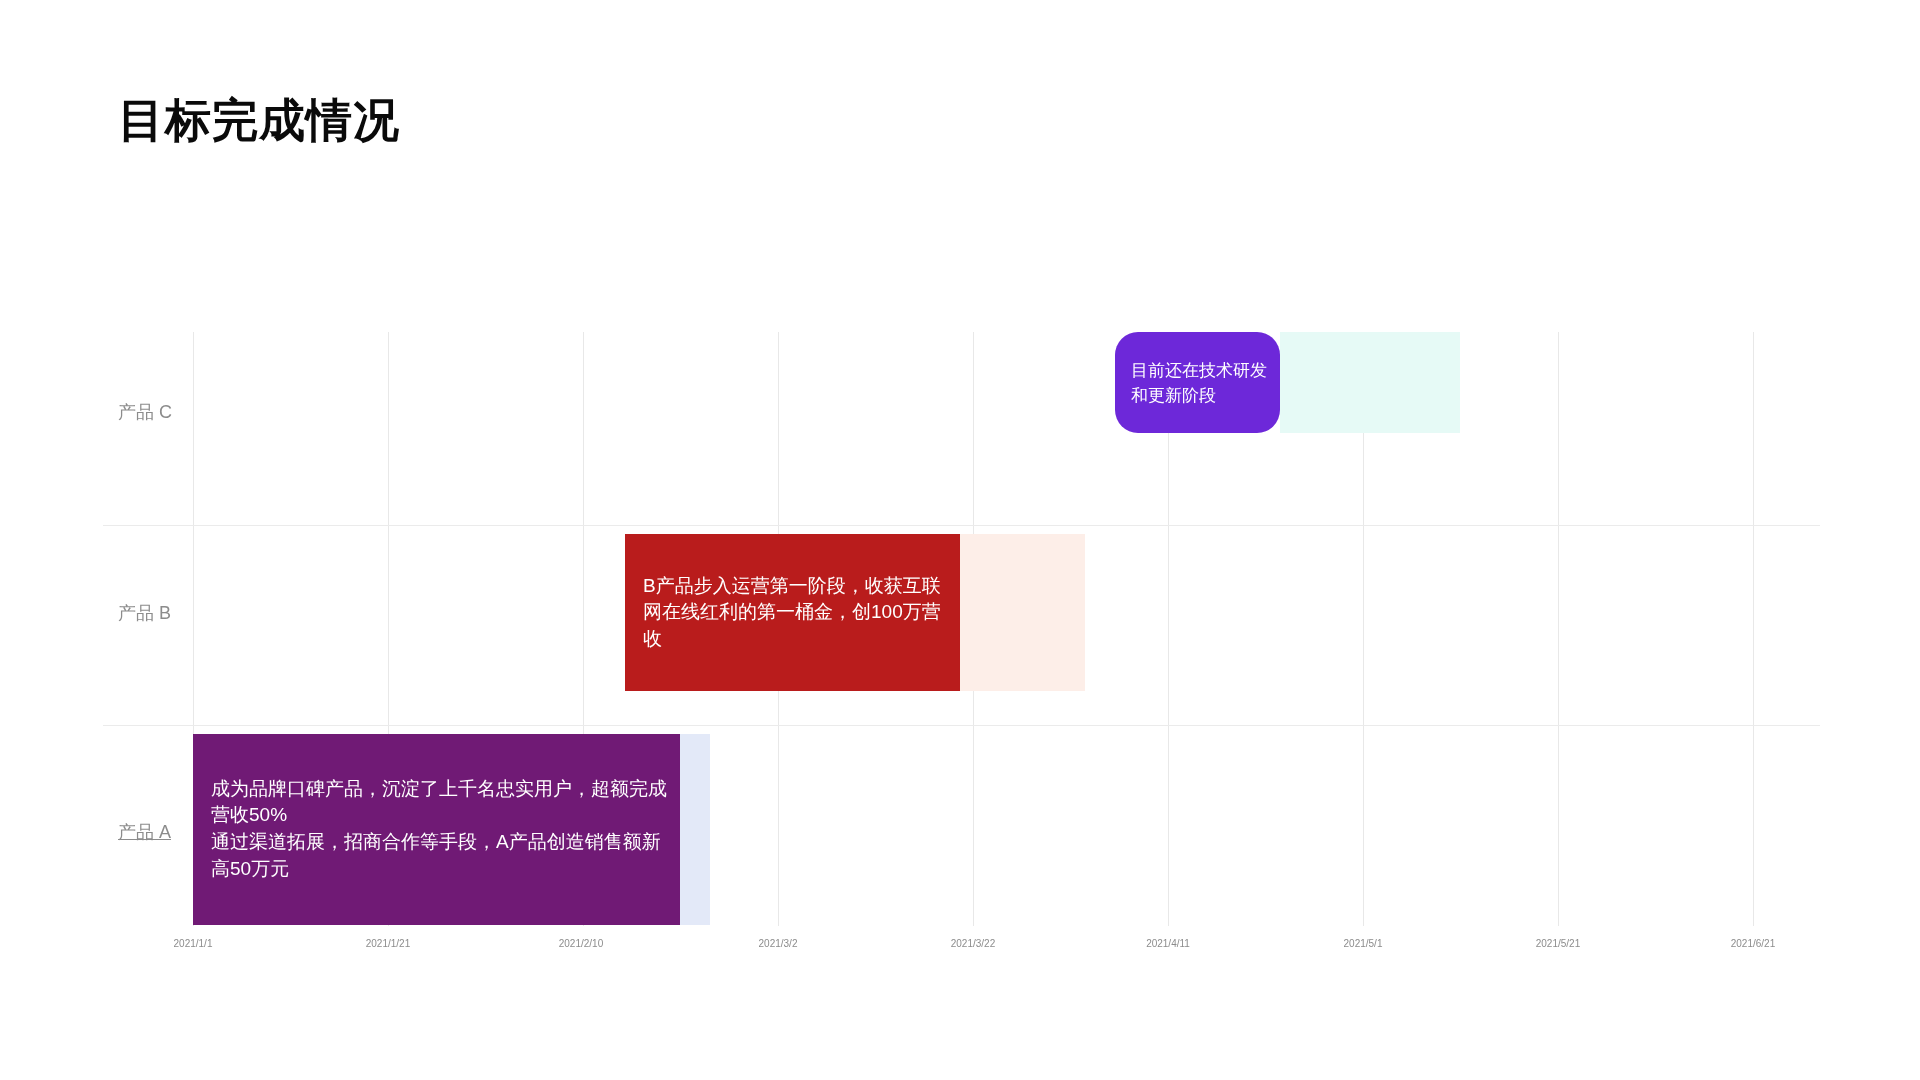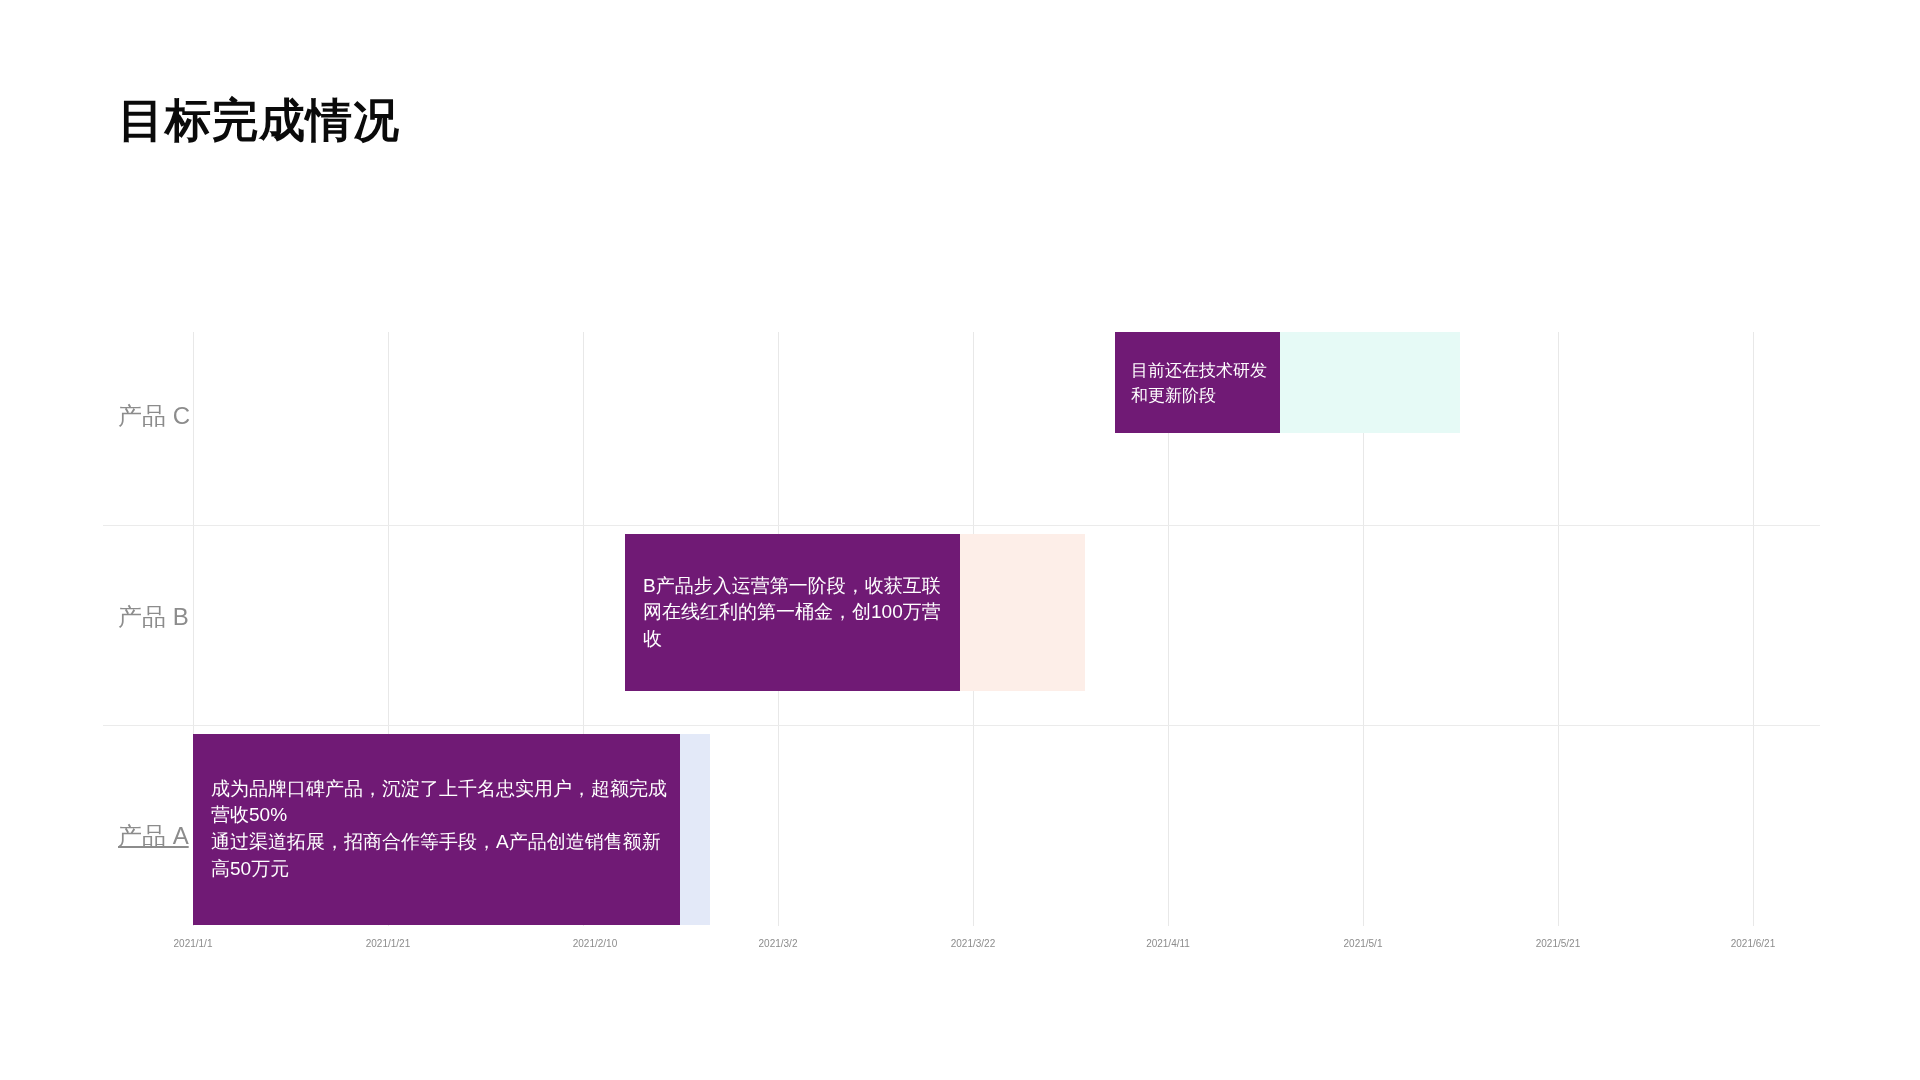--- a/index.html
+++ b/index.html
@@ -43,21 +43,21 @@
     position:absolute;
     left:-90px;
     width:1717px;
     height:1px;
     background:#ebebeb;
   }
 
   .ylabel{
     position:absolute;
     text-align:left;
-    font-size:24px;
+    font-size:18px;
     color:#8c8c8c;
     white-space:nowrap;
   }
   .xlabel{
     position:absolute;
     top:938px;
     font-size:10px;
     color:#8c8c8c;
     white-space:nowrap;
     transform:translateX(-50%);
@@ -96,21 +96,21 @@
   <div class="page-title">目标完成情况</div>
 
   <div class="chart">
 
     <div class="ylabel" style="left:118px; top:400px;">产品 C</div>
     <div class="ylabel" style="left:118px; top:601px;">产品 B</div>
     <div class="ylabel" style="left:118px; top:820px;text-decoration:underline;">产品 A</div>
 
     <div class="xlabel" style="left:193px;">2021/1/1</div>
     <div class="xlabel" style="left:388px;">2021/1/21</div>
-    <div class="xlabel" style="left:595px;">2021/2/10</div>
+    <div class="xlabel" style="left:581px;">2021/2/10</div>
     <div class="xlabel" style="left:778px;">2021/3/2</div>
     <div class="xlabel" style="left:973px;">2021/3/22</div>
     <div class="xlabel" style="left:1168px;">2021/4/11</div>
     <div class="xlabel" style="left:1363px;">2021/5/1</div>
     <div class="xlabel" style="left:1558px;">2021/5/21</div>
     <div class="xlabel" style="left:1753px;">2021/6/21</div>
 
     <div class="plot">
 
       <div class="vgrid" style="left:0px;"></div>
@@ -120,26 +120,26 @@
       <div class="vgrid" style="left:780px;"></div>
       <div class="vgrid" style="left:975px;"></div>
       <div class="vgrid" style="left:1170px;"></div>
       <div class="vgrid" style="left:1365px;"></div>
       <div class="vgrid" style="left:1560px;"></div>
 
       <div class="hline" style="top:193px;"></div>
       <div class="hline" style="top:393px;"></div>
 
       <div class="bar-ghost" style="left:1087px; top:0px; width:180px; height:101px; background:#e6faf6;"></div>
-      <div class="bar" style="left:922px; top:0px; width:165px; height:101px; background:#701a75;">
+      <div class="bar" style="left:922px; top:0px; width:165px; height:101px; background:#6d28d9;border-radius:23px;">
         <div class="bar-text narrow">目前还在技术研发和更新阶段</div>
       </div>
 
       <div class="bar-ghost" style="left:767px; top:202px; width:125px; height:157px; background:#fdeee8;"></div>
-      <div class="bar" style="left:432px; top:202px; width:335px; height:157px; background:#701a75;">
+      <div class="bar" style="left:432px; top:202px; width:335px; height:157px; background:#b91c1c;">
         <div class="bar-text">B产品步入运营第一阶段，收获互联网在线红利的第一桶金，创100万营收</div>
       </div>
 
       <div class="bar-ghost" style="left:487px; top:402px; width:30px; height:191px; background:#e3e9f8;"></div>
       <div class="bar" style="left:0px; top:402px; width:487px; height:191px; background:#701a75;">
         <div class="bar-text">成为品牌口碑产品，沉淀了上千名忠实用户，超额完成营收50%
 通过渠道拓展，招商合作等手段，A产品创造销售额新高50万元</div>
       </div>
 
     </div>

